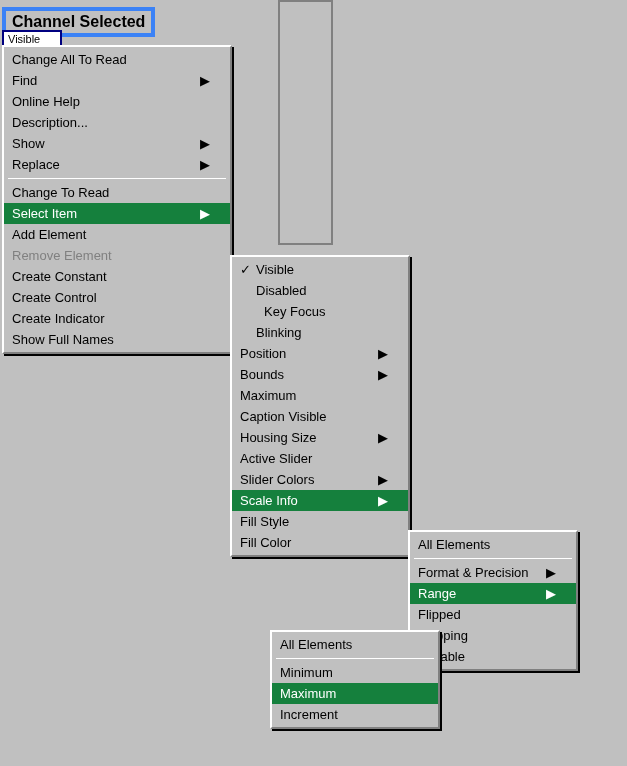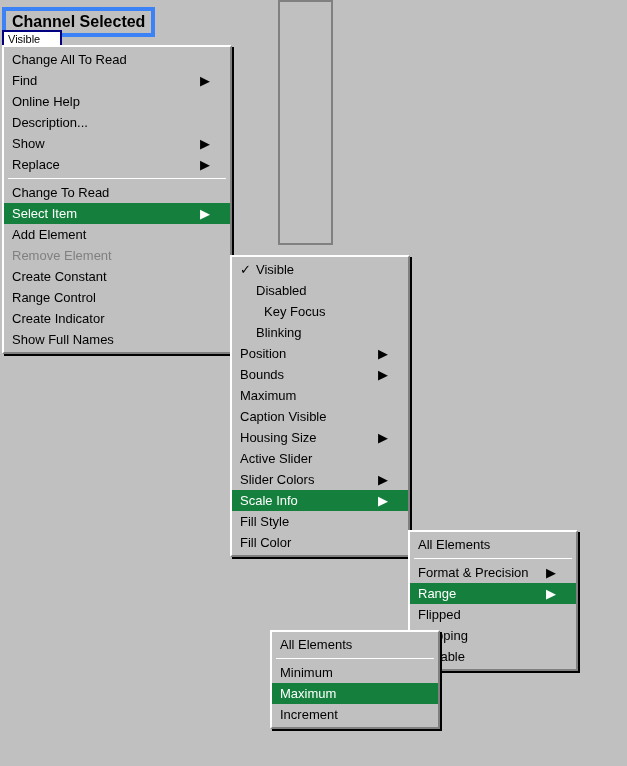--- a/index.html
+++ b/index.html
@@ -158,21 +158,21 @@
   <div class="menu-item">
     <span>Add Element</span>
   </div>
   <div class="menu-item disabled">
     <span>Remove Element</span>
   </div>
   <div class="menu-item">
     <span>Create Constant</span>
   </div>
   <div class="menu-item">
-    <span>Range Control</span>
+    <span>Create Control</span>
   </div>
   <div class="menu-item">
     <span>Create Indicator</span>
   </div>
   <div class="menu-item">
     <span>Show Full Names</span>
   </div>
 </div>
 
 <div class="context-menu menu-2">

